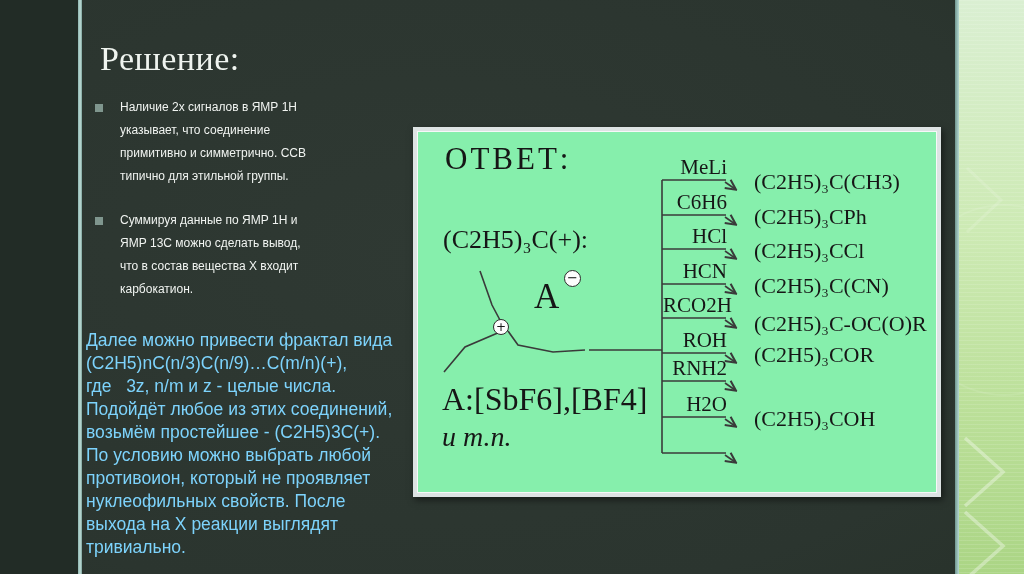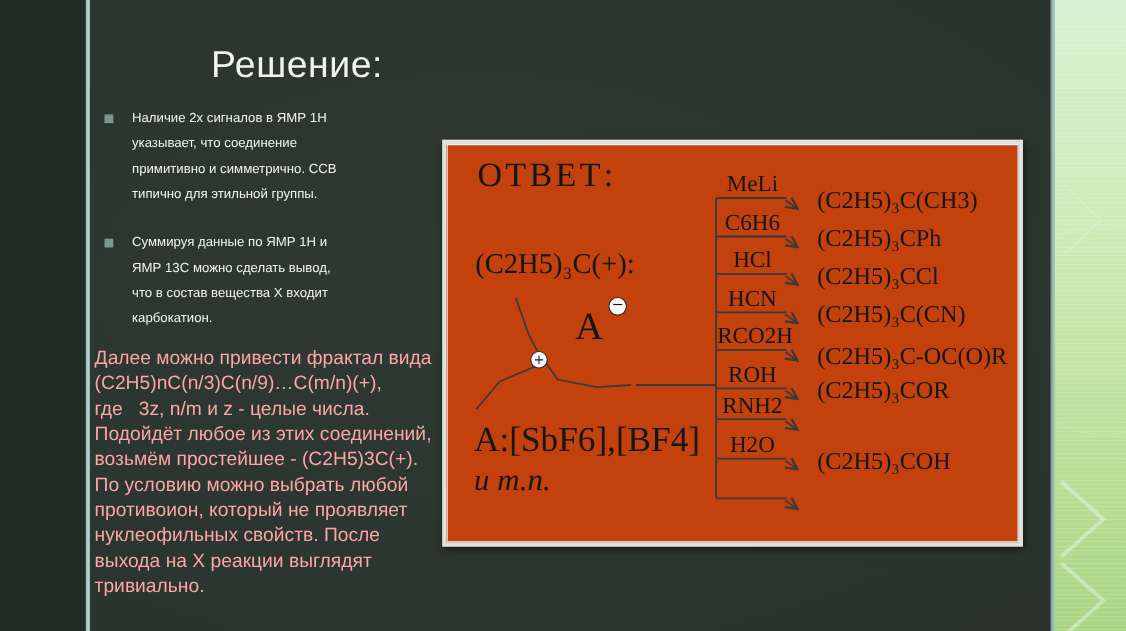--- a/index.html
+++ b/index.html
@@ -30,45 +30,45 @@
     position: absolute; left: 959px; top: 0; width: 65px; height: 574px;
     background:
       repeating-linear-gradient(180deg, rgba(255,255,255,0.12) 0 1px, rgba(255,255,255,0) 1px 4px),
       linear-gradient(180deg, #daefd2 0%, #cdeab4 40%, #bce09a 70%, #abd585 100%);
   }
   .green-strip svg { display: block; }
 
   
   .slide-title {
     position: absolute; left: 100px; top: 40px; width: 340px;
-    text-align: center;
     font-size: 34px; font-weight: 400; letter-spacing: 0.5px;
     color: #eff4ef;
+    font-family: Liberation Serif, serif;
   }
   .bullet-list { position: absolute; left: 86px; top: 96px; width: 334px; }
   .bullet-item { display: flex; margin-bottom: 21px; }
   .bullet-marker {
     flex: 0 0 8px; width: 8px; height: 8px; margin: 8px 0 0 9px;
     background: #7f968e;
   }
   .bullet-text {
     margin-left: 17px;
     font-size: 12px; line-height: 23px; color: #f1f4f1;
     white-space: pre-wrap;
   }
   .solution-paragraph {
-    position: absolute; left: 86px; top: 314px; width: 340px;
-    font-size: 17.5px; line-height: 23px; color: #fca5a5;
+    position: absolute; left: 86px; top: 329px; width: 340px;
+    font-size: 17.5px; line-height: 23px; color: #7dd3fc;
     white-space: pre-wrap;
   }
 
   
   .answer-panel {
-    position: absolute; left: 402px; top: 127px; width: 528px; height: 370px;
-    background: #c2410c;
+    position: absolute; left: 413px; top: 127px; width: 528px; height: 370px;
+    background: #86efac;
     border: 4px solid #dde3e3;
     box-shadow: 2px 3px 7px rgba(0,0,0,0.5), inset 0 0 0 1px #f6f8f8;
     overflow: hidden;
     font-family: "Liberation Serif", serif;
     color: #161616;
   }
   .panel-inner { position: absolute; left: 0; top: 0; width: 520px; height: 362px; }
   .answer-heading {
     position: absolute; left: 28px; top: 10px;
     font-size: 31px; letter-spacing: 3px;
@@ -100,21 +100,21 @@
     font-size: 32px;
   }
   .etc-note {
     position: absolute; left: 25px; top: 290px;
     font-size: 28px;
     font-style: italic;
   }
   .scheme-svg { position: absolute; left: 0; top: 0; }
   .reagent-label {
     position: absolute; left: 246px; width: 64px; height: 26px;
-    text-align: center; font-size: 21px; line-height: 26px;
+    text-align: right; font-size: 21px; line-height: 26px;
   }
   .product-formula {
     position: absolute; left: 320px; height: 26px;
     font-size: 22px; line-height: 26px; white-space: nowrap; margin-left: 17px;
   }
 </style>
 </head>
 <body>
 
 <div class="left-margin"></div>

